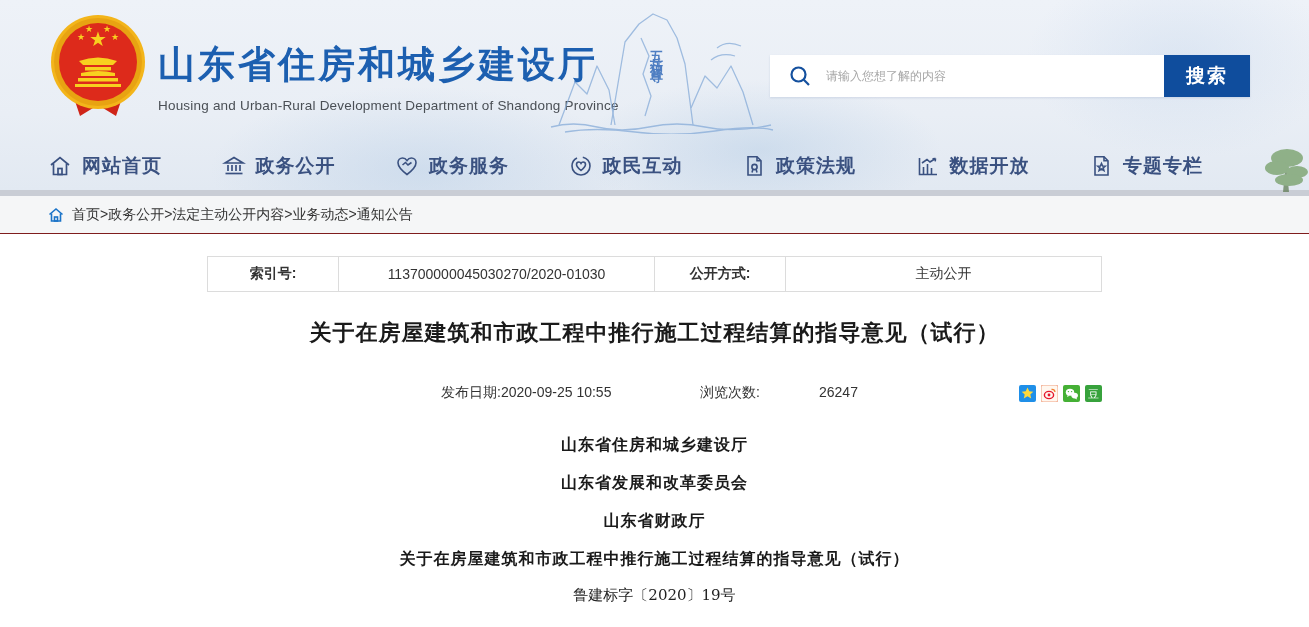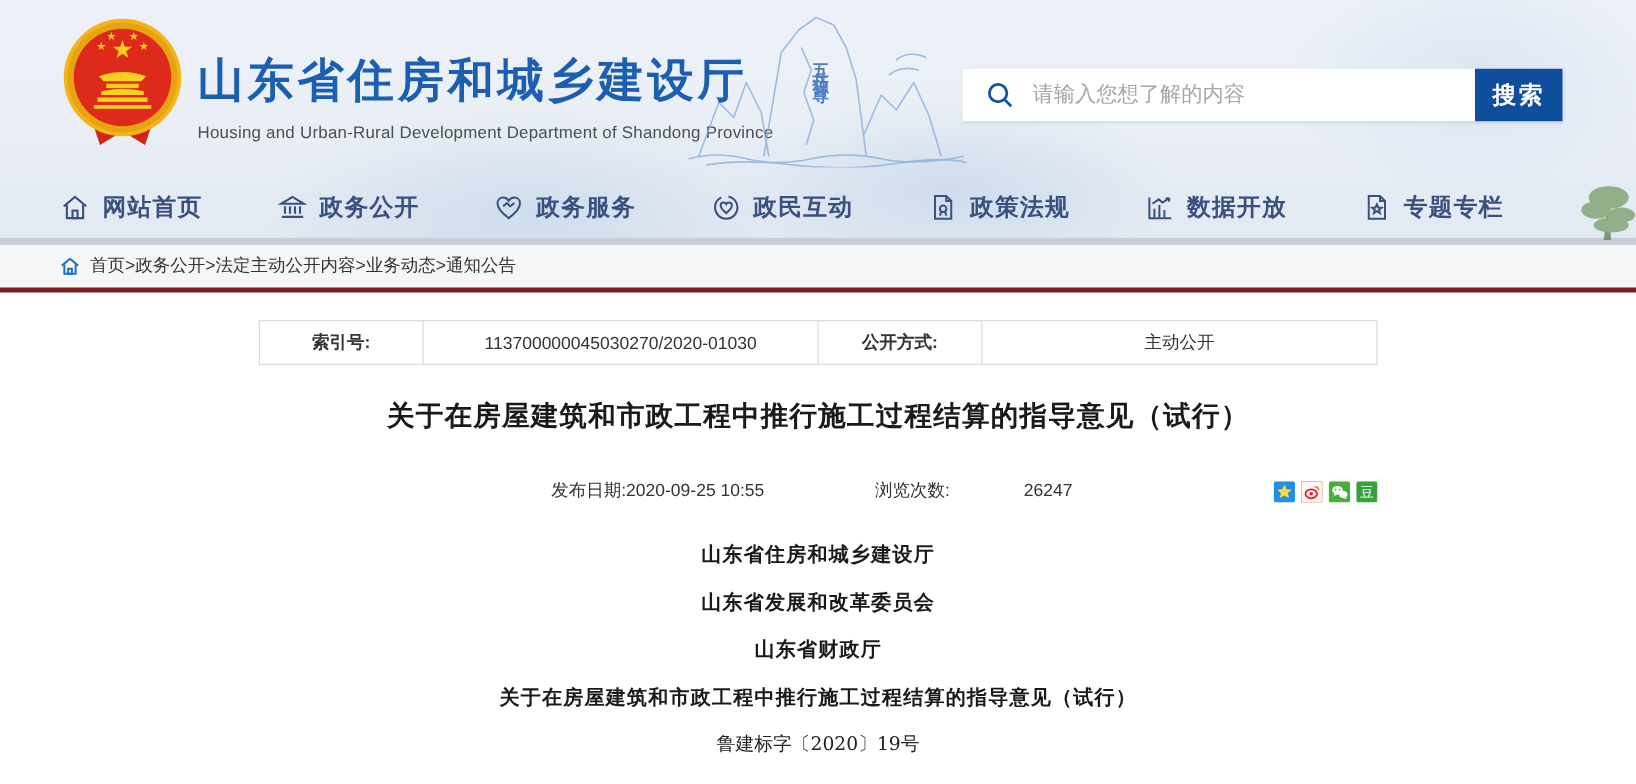--- a/index.html
+++ b/index.html
@@ -29,41 +29,41 @@
   }
   .tree { position:absolute; right:0; top:128px; opacity:.85; }
 
   .searchbar {
     position:absolute; left:770px; top:55px; width:480px; height:42px;
     background:#fff; display:flex; align-items:center;
     box-shadow:0 1px 2px rgba(60,90,140,.15);
   }
   .search-mag { padding:0 14px 0 18px; display:flex; align-items:center; }
   .search-input {
-    flex:1; border:none; outline:none; height:40px; font-size:17px; color:#6d28d9;
+    flex:1; border:none; outline:none; height:40px; font-size:12px; color:#6d28d9;
     font-family:"Liberation Sans", sans-serif; background:transparent;
   }
   .search-input::placeholder { color:#a6a6a6; }
   .search-btn {
-    width:70px; height:42px; background:#0f4d9d; color:#fff; border:none;
+    width:86px; height:42px; background:#0f4d9d; color:#fff; border:none;
     font-size:19px; font-weight:bold; cursor:pointer; letter-spacing:2px;
     font-family:"Liberation Sans", sans-serif;
   }
 
   .nav {
     position:absolute; left:48px; top:140px; width:1155px; height:52px;
     display:flex; justify-content:space-between; 
   }
   .nav-item { display:flex; align-items:center; gap:10px; cursor:pointer; }
   .nav-label { font-size:19px; font-weight:bold; color:#3a5180; letter-spacing:1px; }
   .nav-icon svg { display:block; }
 
   
   .crumb-bar {
-    width:1309px; height:38px; background:#f5f6f7; border-bottom:4px solid #7f1d1d;
+    width:1309px; height:38px; background:#f5f6f7; border-bottom:1px solid #7f1d1d;
     display:flex; align-items:center; padding-left:48px;
   }
   .crumb-home { display:flex; align-items:center; margin-right:8px; }
   .crumb-path { font-size:14px; color:#333; cursor:pointer; }
 
   
   .content { width:895px; margin:0 auto; padding-top:22px; }
 
   table.meta { width:895px; border-collapse:collapse;border-radius:17px; }
   table.meta td {

